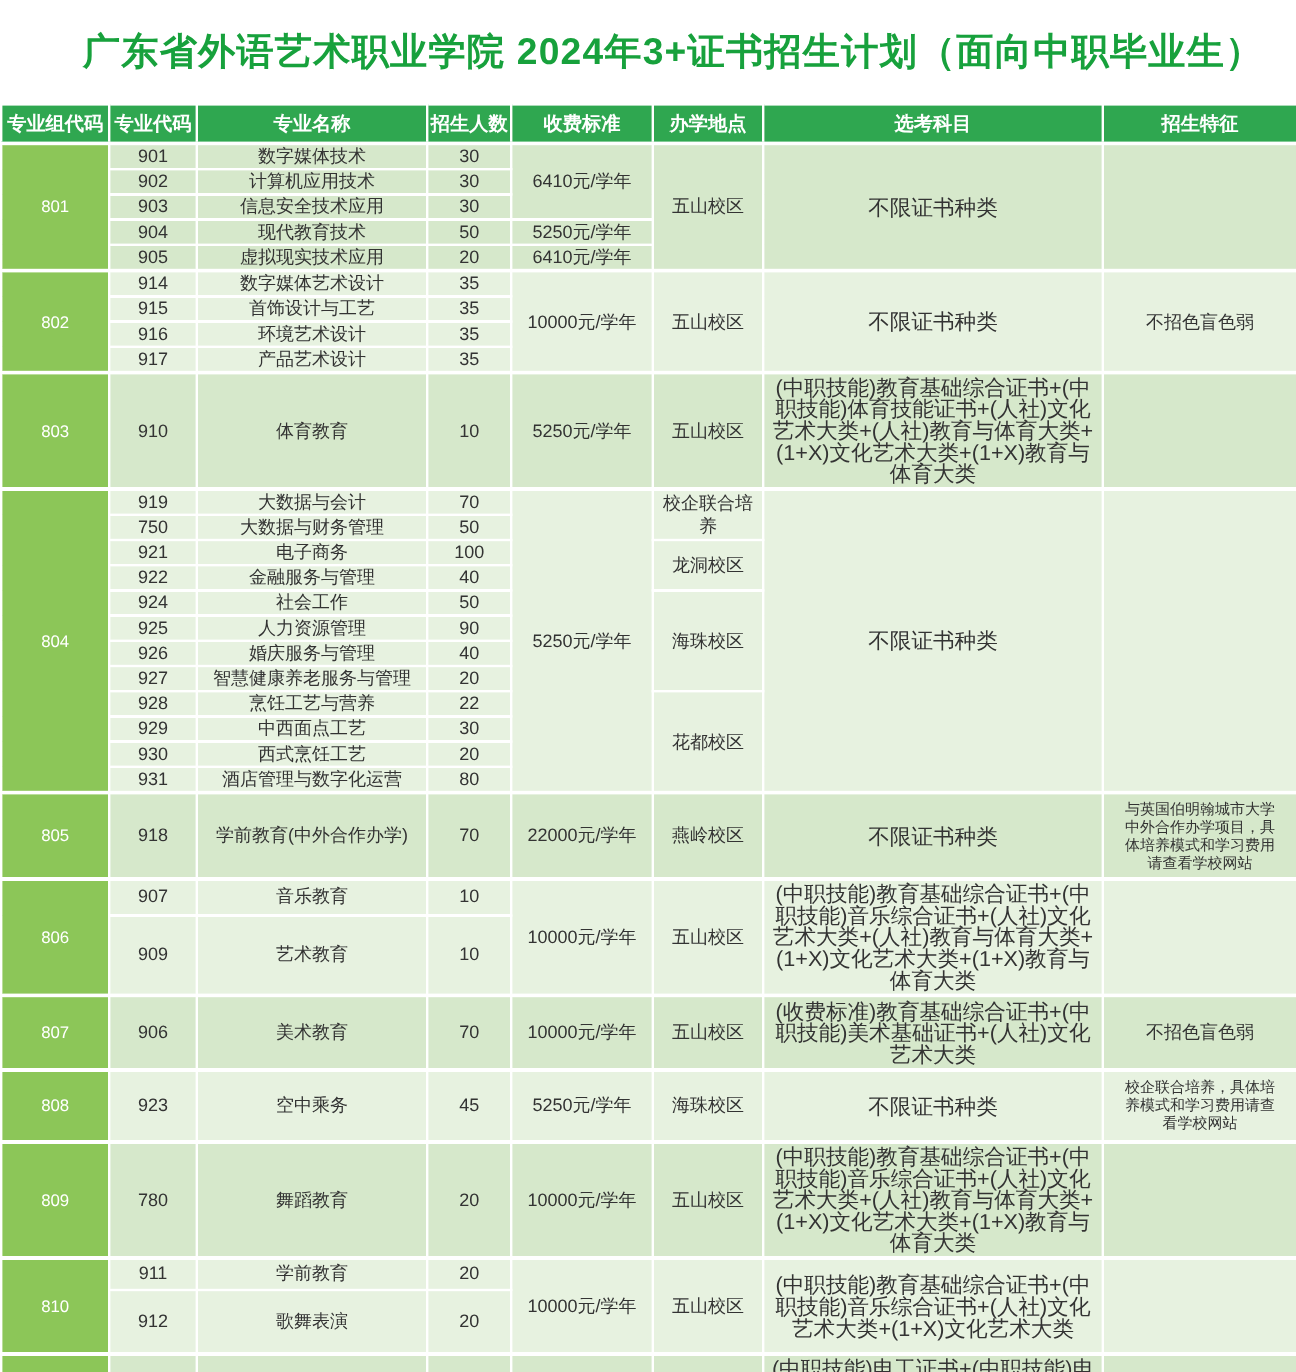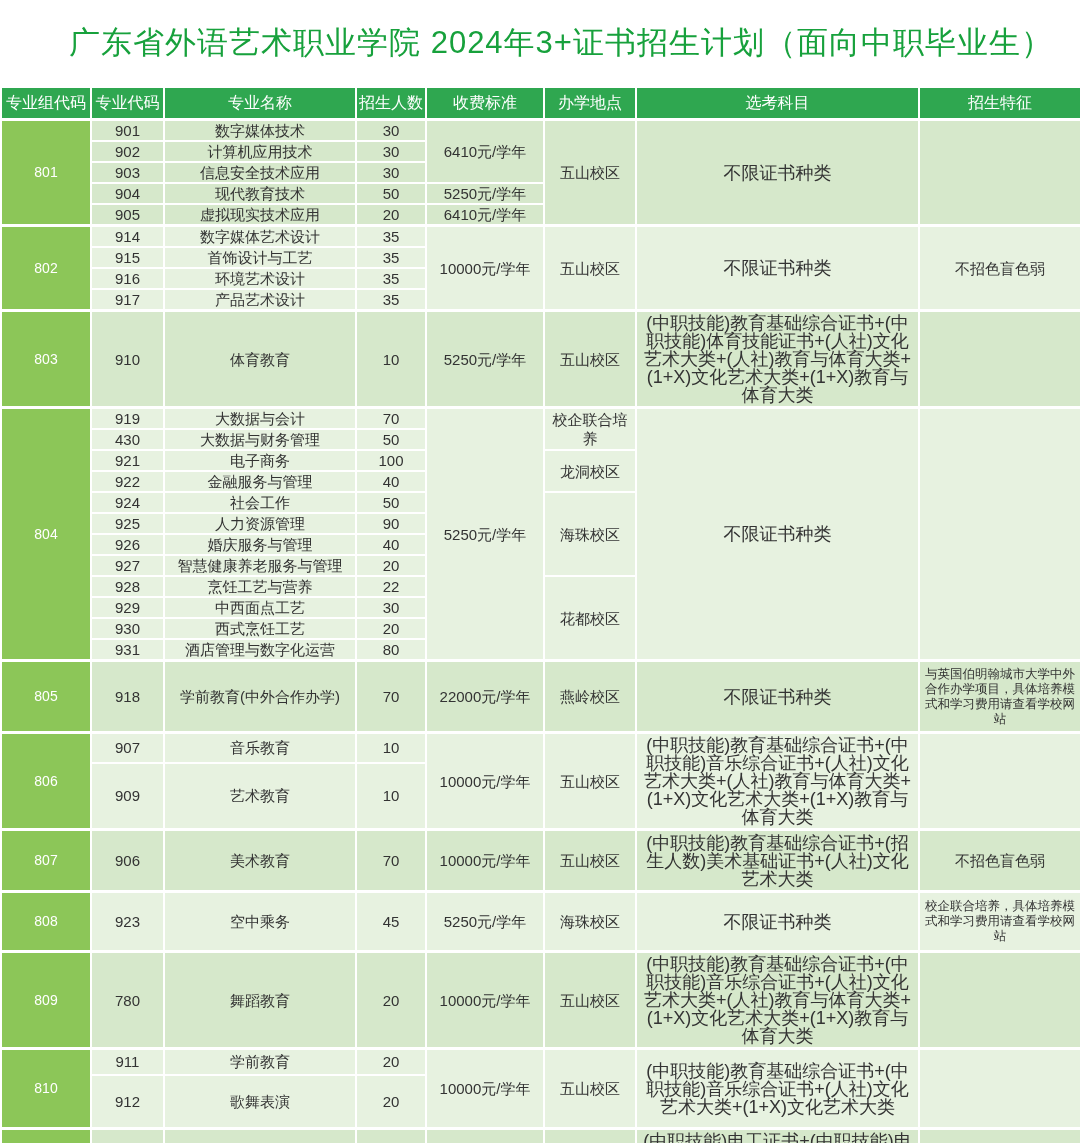--- a/index.html
+++ b/index.html
@@ -1,30 +1,30 @@
 <!DOCTYPE html>
 <html><head>
 <meta charset="utf-8">
 <style>
   html,body{margin:0;padding:0;background:#ffffff;}
   body{font-family:"Liberation Sans","DejaVu Sans",sans-serif;}
   .page{width:1080px;background:#fff;}
   .title-bar{height:86px;display:flex;align-items:center;justify-content:center;
-    color:#17a13c;font-size:31px;font-weight:normal;letter-spacing:1px;white-space:nowrap;margin-left:42px;}
+    color:#17a13c;font-size:31px;font-weight:bold;letter-spacing:1px;white-space:nowrap;margin-left:42px;}
   table{width:1080px;border-collapse:collapse;table-layout:fixed;}
-  th{background:#2fa750;color:#ffffff;font-size:16px;font-weight:400;height:30px;
+  th{background:#2fa750;color:#ffffff;font-size:16px;font-weight:700;height:30px;
     border:2px solid #ffffff;padding:0 2px;}
   td{border:2px solid #ffffff;text-align:center;vertical-align:middle;color:#333333;
     font-size:15px;line-height:19px;padding:0 3px;overflow:hidden;}
   tbody{border-top:3px solid #ffffff;}
   tbody.dark td{background:#d6e8cb;}
   tbody.light td{background:#e7f2e0;}
   td.group{background:#8cc658 !important;color:#ffffff;font-size:14px;}
   td.subjects{font-size:18px;line-height:18px;padding:2px 6px;}
-  td.feature{font-size:12.5px;line-height:15px;padding:2px 4px;}
+  td.feature{font-size:12.5px;line-height:15px;padding:2px 16px;}
   .g801 tr,.g802 tr,.g804 tr{height:19px;}
   .g803 tr{height:76px;}
   .g805 tr{height:72px;}
   .g806 tr.t1{height:26px;} .g806 tr.t2{height:58px;}
   .g807 tr{height:62px;}
   .g808 tr{height:60px;}
   .g809 tr{height:83px;}
   .g810 tr.t1{height:26px;} .g810 tr.t2{height:54px;}
   .g811 tr{height:54px;}
 </style>
@@ -139,21 +139,21 @@
         <td class="group" rowspan="12">804</td>
         <td>919</td>
         <td>大数据与会计</td>
         <td>70</td>
         <td rowspan="12">5250元/学年</td>
         <td rowspan="2">校企联合培养</td>
         <td class="subjects" rowspan="12">不限证书种类</td>
         <td class="feature" rowspan="12"></td>
       </tr>
       <tr>
-        <td>430</td>
+        <td>750</td>
         <td>大数据与财务管理</td>
         <td>50</td>
       </tr>
       <tr>
         <td>921</td>
         <td>电子商务</td>
         <td>100</td>
         <td rowspan="2">龙洞校区</td>
       </tr>
       <tr>
@@ -237,21 +237,21 @@
     </tbody>
 
     <tbody class="dark g807">
       <tr>
         <td class="group">807</td>
         <td>906</td>
         <td>美术教育</td>
         <td>70</td>
         <td>10000元/学年</td>
         <td>五山校区</td>
-        <td class="subjects">(中职技能)教育基础综合证书+(招生人数)美术基础证书+(人社)文化艺术大类</td>
+        <td class="subjects">(收费标准)教育基础综合证书+(中职技能)美术基础证书+(人社)文化艺术大类</td>
         <td class="feature" style="font-size:15px;line-height:19px;">不招色盲色弱</td>
       </tr>
     </tbody>
 
     <tbody class="light g808">
       <tr>
         <td class="group">808</td>
         <td>923</td>
         <td>空中乘务</td>
         <td>45</td>

